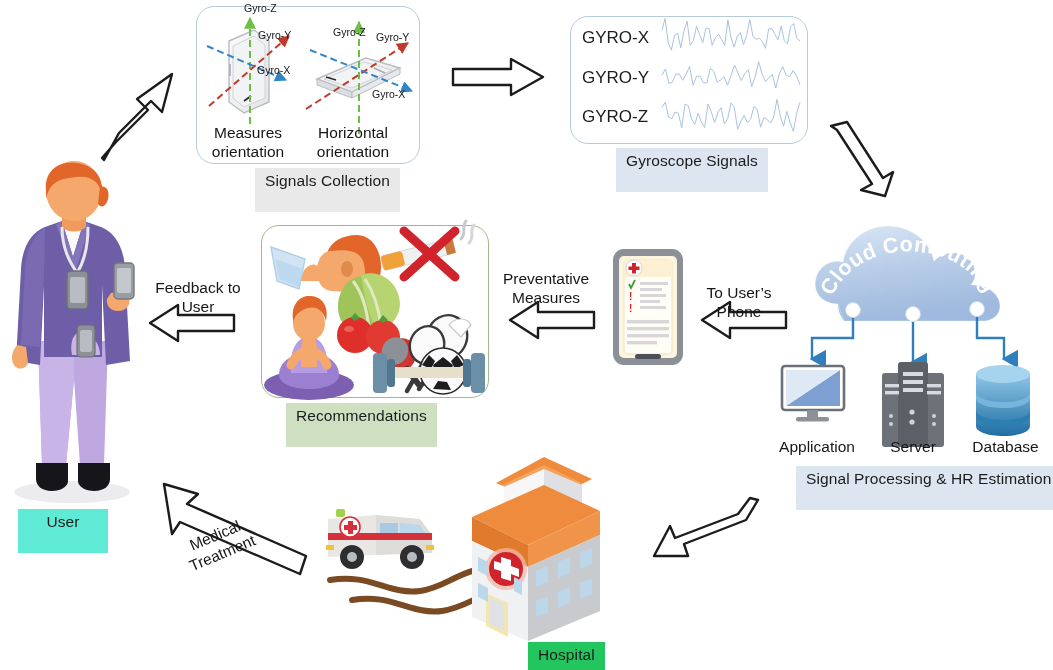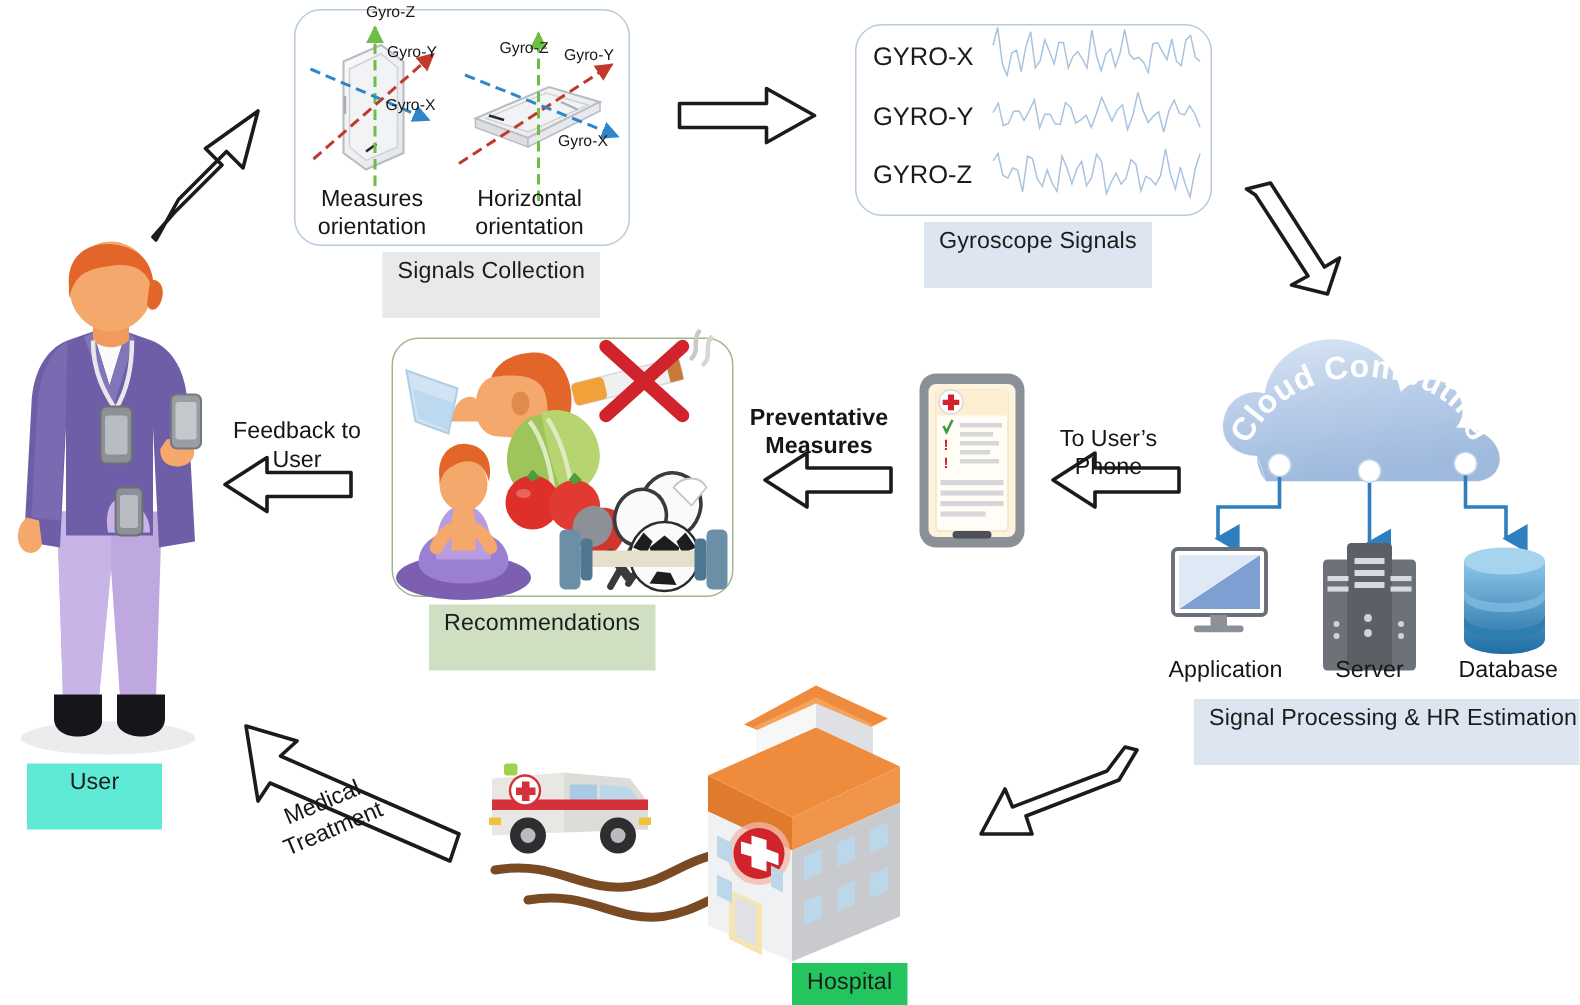--- a/index.html
+++ b/index.html
@@ -460,21 +460,21 @@
   <svg class="abs nosel" style="left:650px; top:498px;" width="112" height="66" viewBox="0 0 112 66">
     <path d="M108,2 L96,22 L34,46 L38,58 L4,58 L20,28 L25,40 L88,16 L100,0 Z" fill="#ffffff" stroke="#1b1b1b" stroke-width="2.4" stroke-linejoin="round"></path>
   </svg>
 
   <svg class="abs nosel" style="left:160px; top:480px;" width="150" height="98" viewBox="0 0 150 98">
     <path d="M4,4 L38,14 L27,24 L146,76 L140,94 L20,42 L12,54 Z" fill="#ffffff" stroke="#1b1b1b" stroke-width="2.4" stroke-linejoin="round"></path>
   </svg>
 
   <div class="tlabel" style="left:138px; top:279px; width:120px;">Feedback to User</div>
 
-  <div class="tlabel" style="left:486px; top:270px; width:120px;font-weight:bold;">Preventative
+  <div class="tlabel" style="left:486px; top:270px; width:120px;">Preventative
 Measures</div>
 
   <div class="tlabel" style="left:684px; top:284px; width:110px;">To User’s Phone</div>
 
 
   <div class="tlabel nosel" style="left:168px; top:526px; width:102px; transform:rotate(-23deg); transform-origin:50% 50%;">Medical
 Treatment</div>
 
 </div>
 

